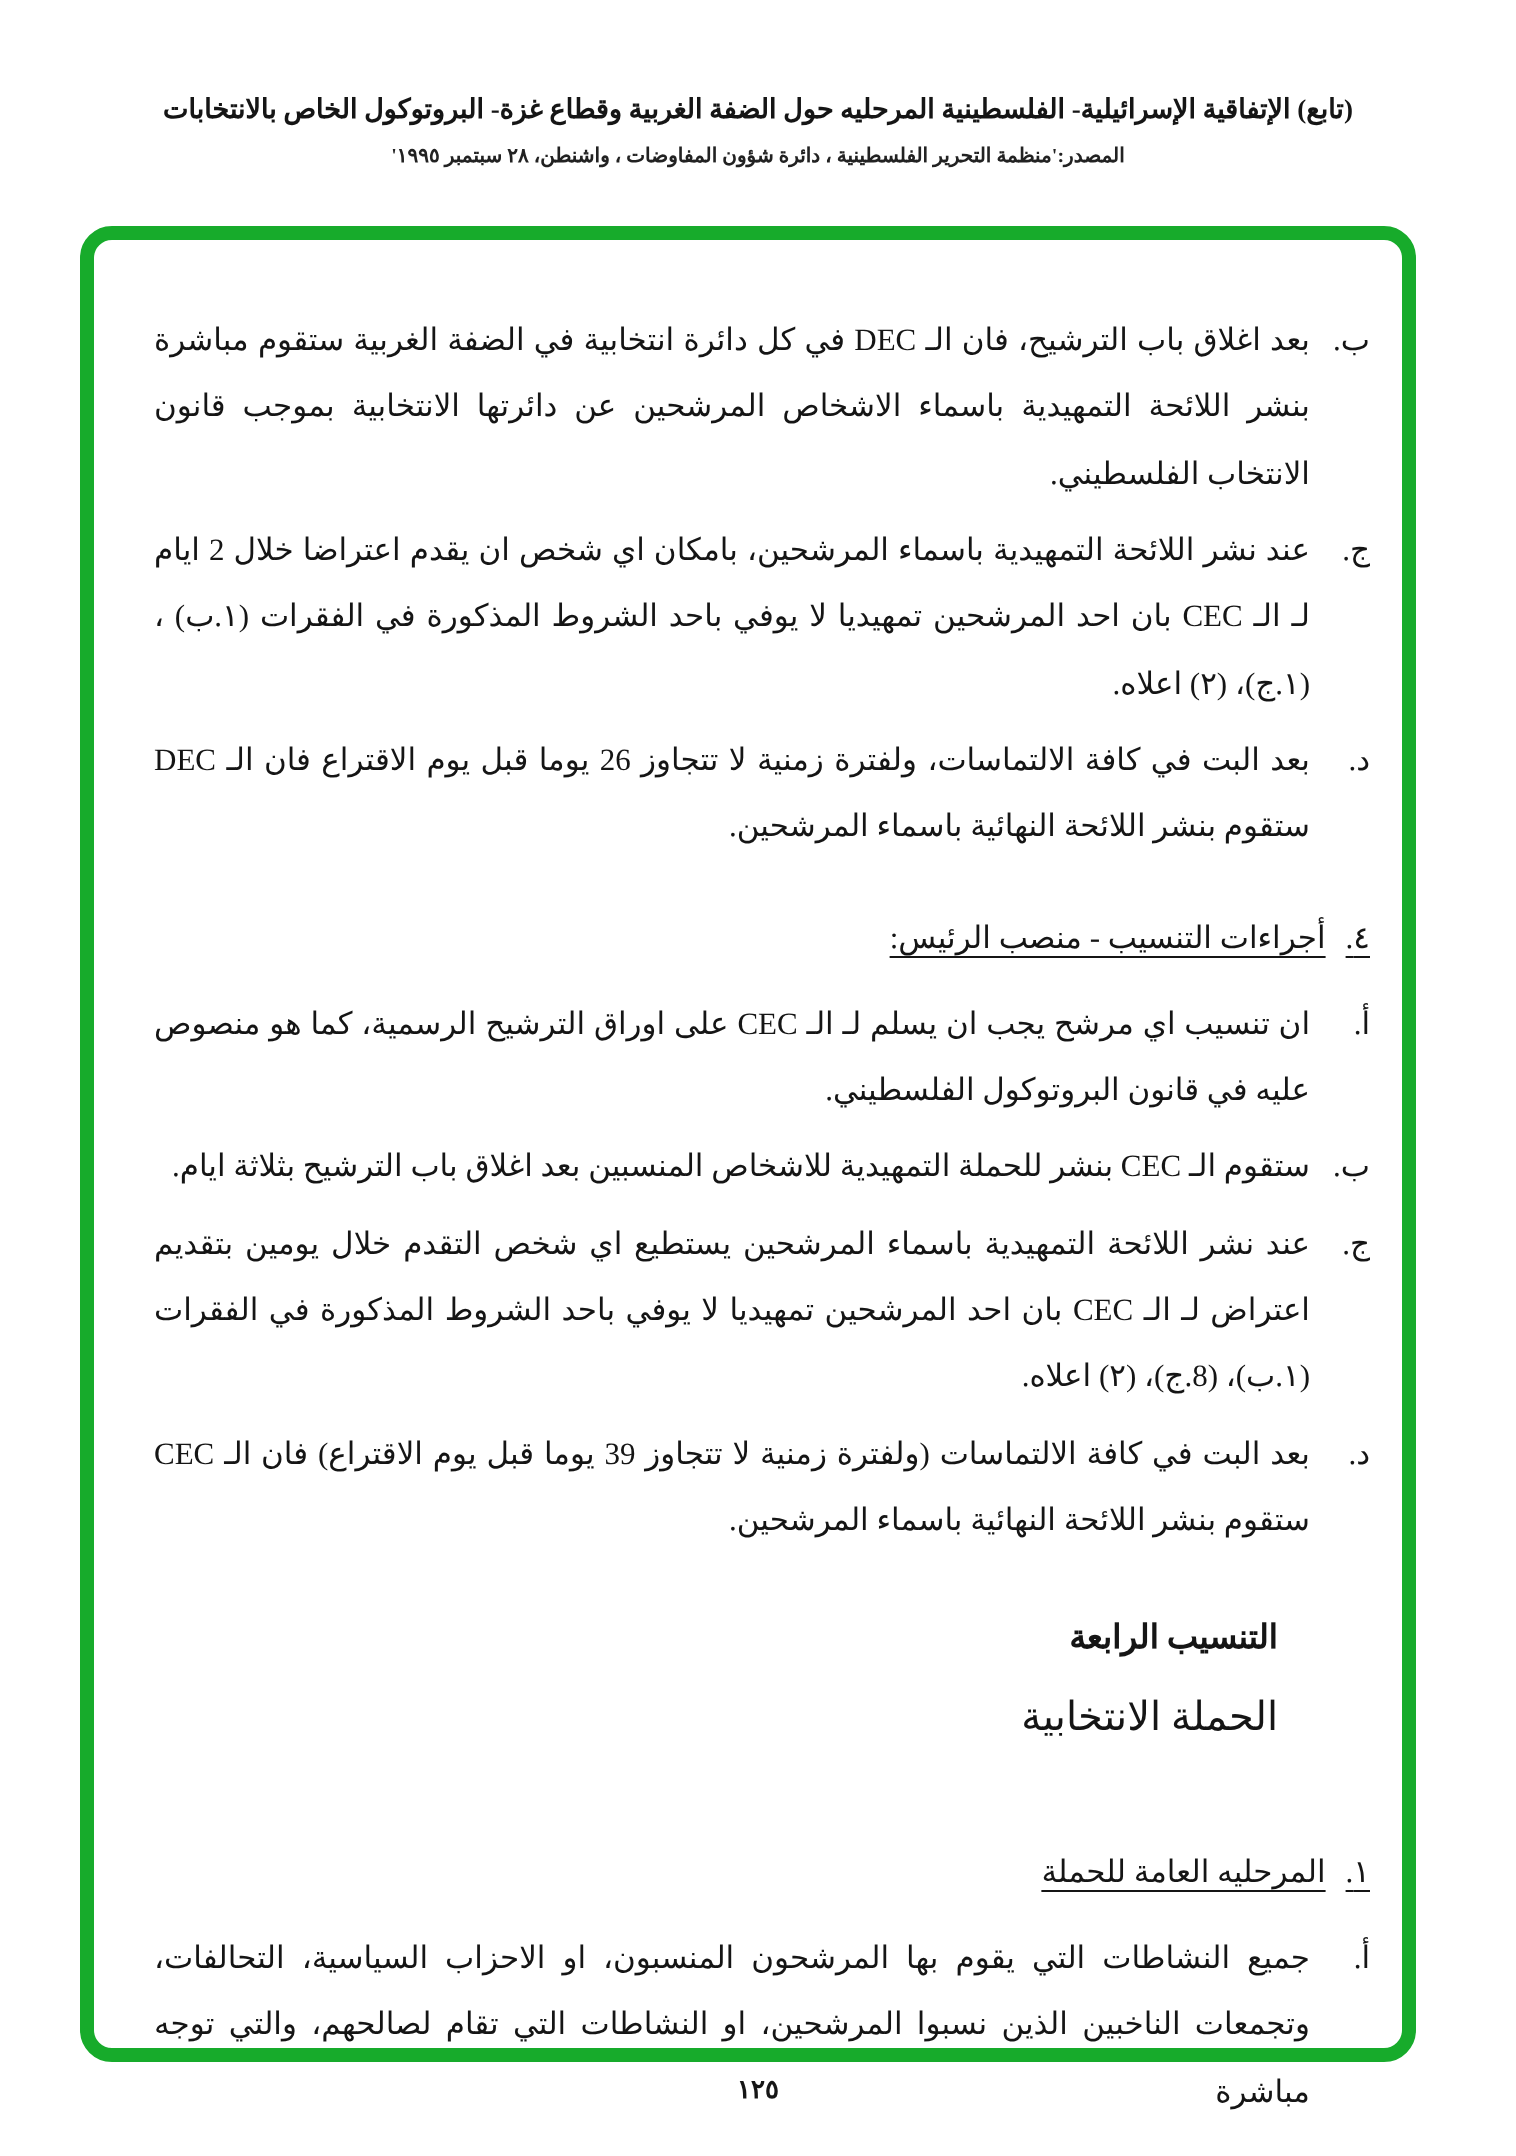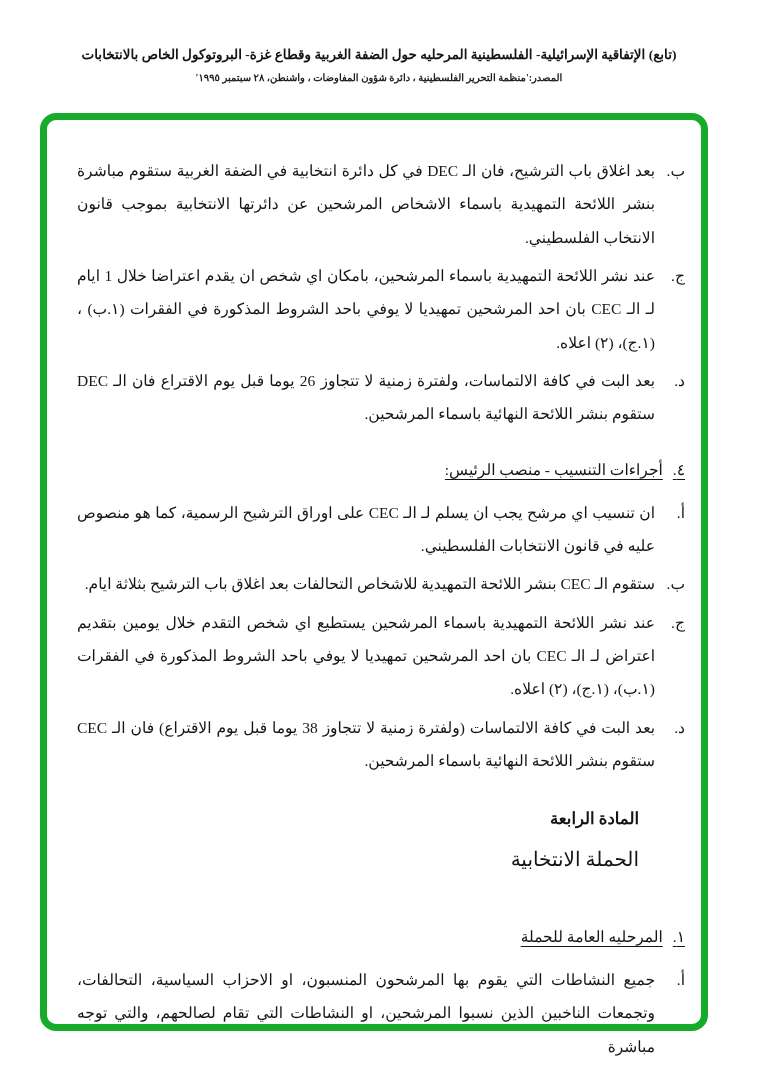--- a/index.html
+++ b/index.html
@@ -85,59 +85,62 @@
 
   <div class="green-box" style="--green: #17ab2b;">
     <div class="content">
 
       <div class="item">
         <span class="marker">ب.</span>
         <span class="text">بعد اغلاق باب الترشيح، فان الـ DEC في كل دائرة انتخابية في الضفة الغربية ستقوم مباشرة بنشر اللائحة التمهيدية باسماء الاشخاص المرشحين عن دائرتها الانتخابية بموجب قانون الانتخاب الفلسطيني.</span>
       </div>
       <div class="item">
         <span class="marker">ج.</span>
-        <span class="text">عند نشر اللائحة التمهيدية باسماء المرشحين، بامكان اي شخص ان يقدم اعتراضا خلال 1 ايام لـ الـ CEC بان احد المرشحين تمهيديا لا يوفي باحد الشروط المذكورة في الفقرات (١.ب) ، (١.ج)، (٢) اعلاه.</span>
+        <span class="text">عند نشر اللائحة التمهيدية باسماء المرشحين، بامكان اي شخص ان يقدم اعتراضا خلال 2 ايام لـ الـ CEC بان احد المرشحين تمهيديا لا يوفي باحد الشروط المذكورة في الفقرات (١.ب) ، (١.ج)، (٢) اعلاه.</span>
       </div>
       <div class="item">
         <span class="marker">د.</span>
         <span class="text">بعد البت في كافة الالتماسات، ولفترة زمنية لا تتجاوز 26 يوما قبل يوم الاقتراع فان الـ DEC ستقوم بنشر اللائحة النهائية باسماء المرشحين.</span>
       </div>
 
       <div class="section-heading">
         <span class="u"><span class="num">٤.</span><span>أجراءات التنسيب - منصب الرئيس:</span></span>
       </div>
 
       <div class="item">
         <span class="marker">أ.</span>
-        <span class="text">ان تنسيب اي مرشح يجب ان يسلم لـ الـ CEC على اوراق الترشيح الرسمية، كما هو منصوص عليه في قانون الانتخابات الفلسطيني.</span>
+        <span class="text">ان تنسيب اي مرشح يجب ان يسلم لـ الـ CEC على اوراق الترشيح الرسمية، كما هو منصوص عليه في قانون البروتوكول الفلسطيني.</span>
       </div>
       <div class="item">
         <span class="marker">ب.</span>
-        <span class="text">ستقوم الـ CEC بنشر اللائحة التمهيدية للاشخاص التحالفات بعد اغلاق باب الترشيح بثلاثة ايام.</span>
+        <span class="text">ستقوم الـ CEC بنشر للحملة التمهيدية للاشخاص المنسبين بعد اغلاق باب الترشيح بثلاثة ايام.</span>
       </div>
       <div class="item">
         <span class="marker">ج.</span>
-        <span class="text">عند نشر اللائحة التمهيدية باسماء المرشحين يستطيع اي شخص التقدم خلال يومين بتقديم اعتراض لـ الـ CEC بان احد المرشحين تمهيديا لا يوفي باحد الشروط المذكورة في الفقرات (١.ب)، (١.ج)، (٢) اعلاه.</span>
+        <span class="text">عند نشر اللائحة التمهيدية باسماء المرشحين يستطيع اي شخص التقدم خلال يومين بتقديم اعتراض لـ الـ CEC بان احد المرشحين تمهيديا لا يوفي باحد الشروط المذكورة في الفقرات (١.ب)، (8.ج)، (٢) اعلاه.</span>
       </div>
       <div class="item">
         <span class="marker">د.</span>
-        <span class="text">بعد البت في كافة الالتماسات (ولفترة زمنية لا تتجاوز 38 يوما قبل يوم الاقتراع) فان الـ CEC ستقوم بنشر اللائحة النهائية باسماء المرشحين.</span>
+        <span class="text">بعد البت في كافة الالتماسات (ولفترة زمنية لا تتجاوز 39 يوما قبل يوم الاقتراع) فان الـ CEC ستقوم بنشر اللائحة النهائية باسماء المرشحين.</span>
       </div>
 
       <div class="article-block">
-        <div class="article-title">المادة الرابعة</div>
+        <div class="article-title">التنسيب الرابعة</div>
         <div class="article-sub">الحملة الانتخابية</div>
       </div>
 
       <div class="section-heading gap-before-general">
         <span class="u"><span class="num">١.</span><span>المرحليه العامة للحملة</span></span>
       </div>
 
       <div class="item">
         <span class="marker">أ.</span>
         <span class="text">جميع النشاطات التي يقوم بها المرشحون المنسبون، او الاحزاب السياسية،  التحالفات، وتجمعات الناخبين الذين نسبوا المرشحين، او النشاطات التي تقام لصالحهم، والتي توجه مباشرة</span>
       </div>
 
     </div>
   </div>
 
+  <div class="footer">
+    <span class="page-number">١٢٥</span>
+  </div>
 
 </div>
 
 </body></html>

